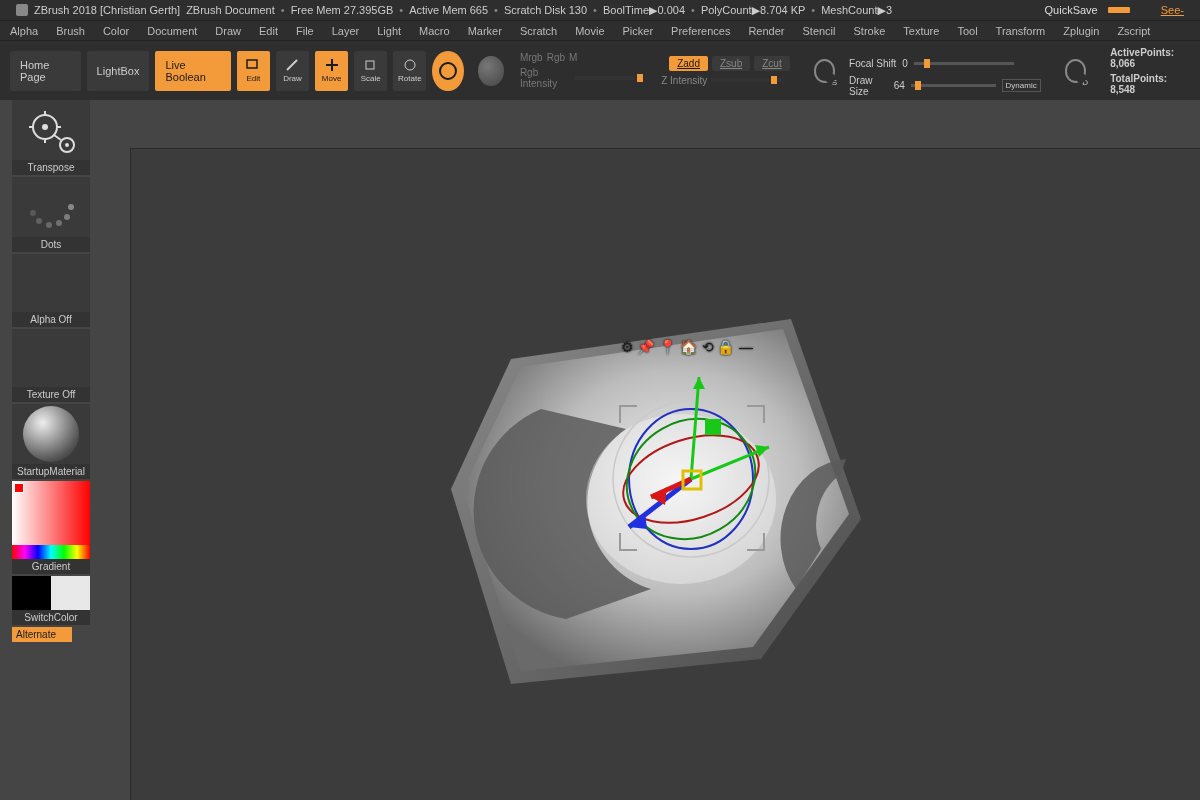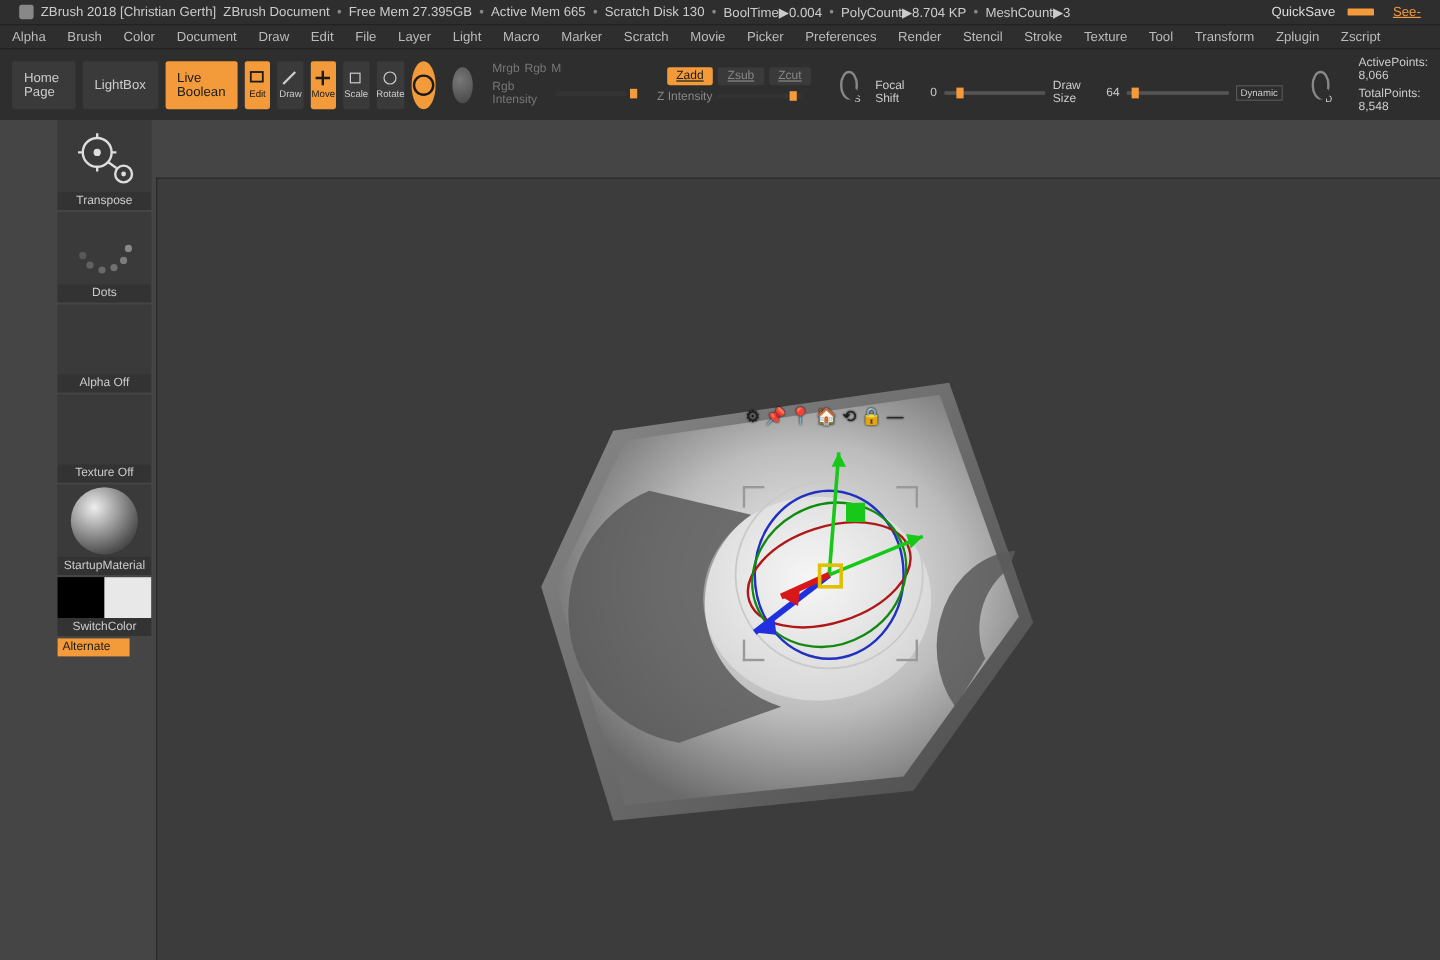--- a/index.html
+++ b/index.html
@@ -5,21 +5,21 @@
   * { box-sizing: border-box; margin: 0; padding: 0; font-family: Arial, Helvetica, sans-serif; }
   body { background: #454545; width: 1200px; height: 800px; overflow: hidden; color: #bbb; font-size: 11px; }
 
   
   .titlebar { height: 20px; background: #2e2e2e; display: flex; align-items: center; padding: 0 16px; gap: 6px; }
   .titlebar .logo { width: 12px; height: 12px; background: #888; border-radius: 2px; }
   .titlebar .t-item { color: #ccc; white-space: nowrap; }
   .titlebar .dot { color: #888; }
   .titlebar .spacer { flex: 1; }
   .titlebar .quicksave { color: #ddd; }
-  .titlebar .seethru { color: #f39a3b; text-decoration: underline; margin-left: 10px; }
+  .titlebar .seethru { color: #f39a3b; text-decoration: underline; margin-left: 25px; }
   .titlebar .qs-bar { width: 22px; height: 6px; background: #f39a3b; margin-left: 4px; border-radius: 1px; }
 
   
   .menubar { height: 20px; background: #2e2e2e; display: flex; align-items: center; padding: 0 10px; gap: 18px; border-top: 1px solid #222; }
   .menubar span { color: #bbb; cursor: default; }
 
   
   .toolbar { height: 60px; background: #2e2e2e; display: flex; align-items: center; padding: 6px 10px; gap: 6px; border-top: 1px solid #222; }
   .btn { height: 40px; display: flex; align-items: center; justify-content: center; padding: 0 10px; background: #3a3a3a; color: #ccc; border-radius: 2px; font-size: 11px; }
   .btn.orange { background: #f39a3b; color: #1b1b1b; }
@@ -37,30 +37,30 @@
 
   .pillgrp { display:flex; gap:4px; margin-left:14px; align-items:center; }
   .pill { padding: 2px 8px; background:#3a3a3a; color:#888; font-size:10px; border-radius:2px;text-decoration:underline; }
   .pill.orange { background:#f39a3b; color:#1b1b1b; }
   .zint { color:#888; font-size:10px; margin-left:6px; }
 
   .dial { width:24px; height:24px; border:2px solid #888; border-radius:50%; position:relative; margin-left:18px; }
   .dial::after { content:''; position:absolute; right:-2px; bottom:-2px; width:10px; height:10px; border-radius:50%; background:#2e2e2e; }
   .dial .sub { position:absolute; right:-4px; bottom:-6px; font-size:8px; color:#ccc; }
 
-  .slgroup { display:flex; gap:6px; margin-left:8px;margin-top:13px; }
+  .slgroup { display:flex; flex-direction:column; gap:6px; margin-left:8px;margin-top:13px; }
   .slrow { display:flex; align-items:center; gap:6px; font-size:10px; color:#ccc; }
   .slrow .track { width:100px; height:3px; background:#555; position:relative; }
   .slrow .track .kn { position:absolute; top:-3px; width:6px; height:9px; background:#f39a3b; }
   .dynamic { font-size:8px; color:#ccc; border:1px solid #555; padding:1px 3px; }
 
-  .stats { margin-left:18px; display:flex; flex-direction:column; gap:4px; font-size:10px; color:#ccc; }
-
-  
-  .leftcol { position:absolute; left:12px; top:100px; width:80px; display:flex; flex-direction:column; gap:2px;margin-left:36px; }
+  .stats { margin-left:18px; display:flex; flex-direction:column; gap:4px; font-size:10px; color:#ccc;font-weight:bold; }
+
+  
+  .leftcol { position:absolute; left:12px; top:100px; width:80px; display:flex; flex-direction:column; gap:2px; }
   .tile { width:78px; background:#3a3a3a; display:flex; flex-direction:column; align-items:center; }
   .tile .thumb { width:78px; height:60px; background:#3a3a3a; display:flex; align-items:center; justify-content:center; position:relative; }
   .tile .cap { width:78px; text-align:center; font-size:10px; color:#ccc; padding:2px 0; background:#333; }
   .dotsring { width:50px; height:50px; position:relative; }
   .dotsring span { position:absolute; width:6px; height:6px; border-radius:50%; background:#888; }
   .matball { width:56px; height:56px; border-radius:50%; background: radial-gradient(circle at 35% 30%, #eee, #555 70%, #222); }
   .colorpick { width:78px; height:78px; background: linear-gradient(to right, #fff, #f00); position:relative; }
   .colorpick .hue { position:absolute; bottom:0; left:0; right:0; height:14px; background: linear-gradient(to right, red, magenta, blue, cyan, lime, yellow, red); }
   .colorpick .sw { position:absolute; top:2px; left:2px; width:10px; height:10px; border:1px solid #fff; }
   .colorpick .sw.inner { top:3px; left:3px; width:8px; height:8px; background:#f00; border:none; }
@@ -275,20 +275,28 @@
     <div class="cap">Texture Off</div>
   </div>
 
   <div class="tile">
     <div class="thumb">
         <div class="matball"></div>
       </div>
     <div class="cap">StartupMaterial</div>
   </div>
 
+  <div class="tile">
+    <div class="colorpick">
+      <div class="sw"></div>
+      <div class="sw inner"></div>
+      <div class="hue"></div>
+    </div>
+    <div class="cap">Gradient</div>
+  </div>
 
   <div class="tile">
     <div class="twosw">
       <div style="background:#000;"></div>
       <div style="background:#e8e8e8;"></div>
     </div>
     <div class="cap">SwitchColor</div>
   </div>
 
   <div class="orangestripe">Alternate</div>

